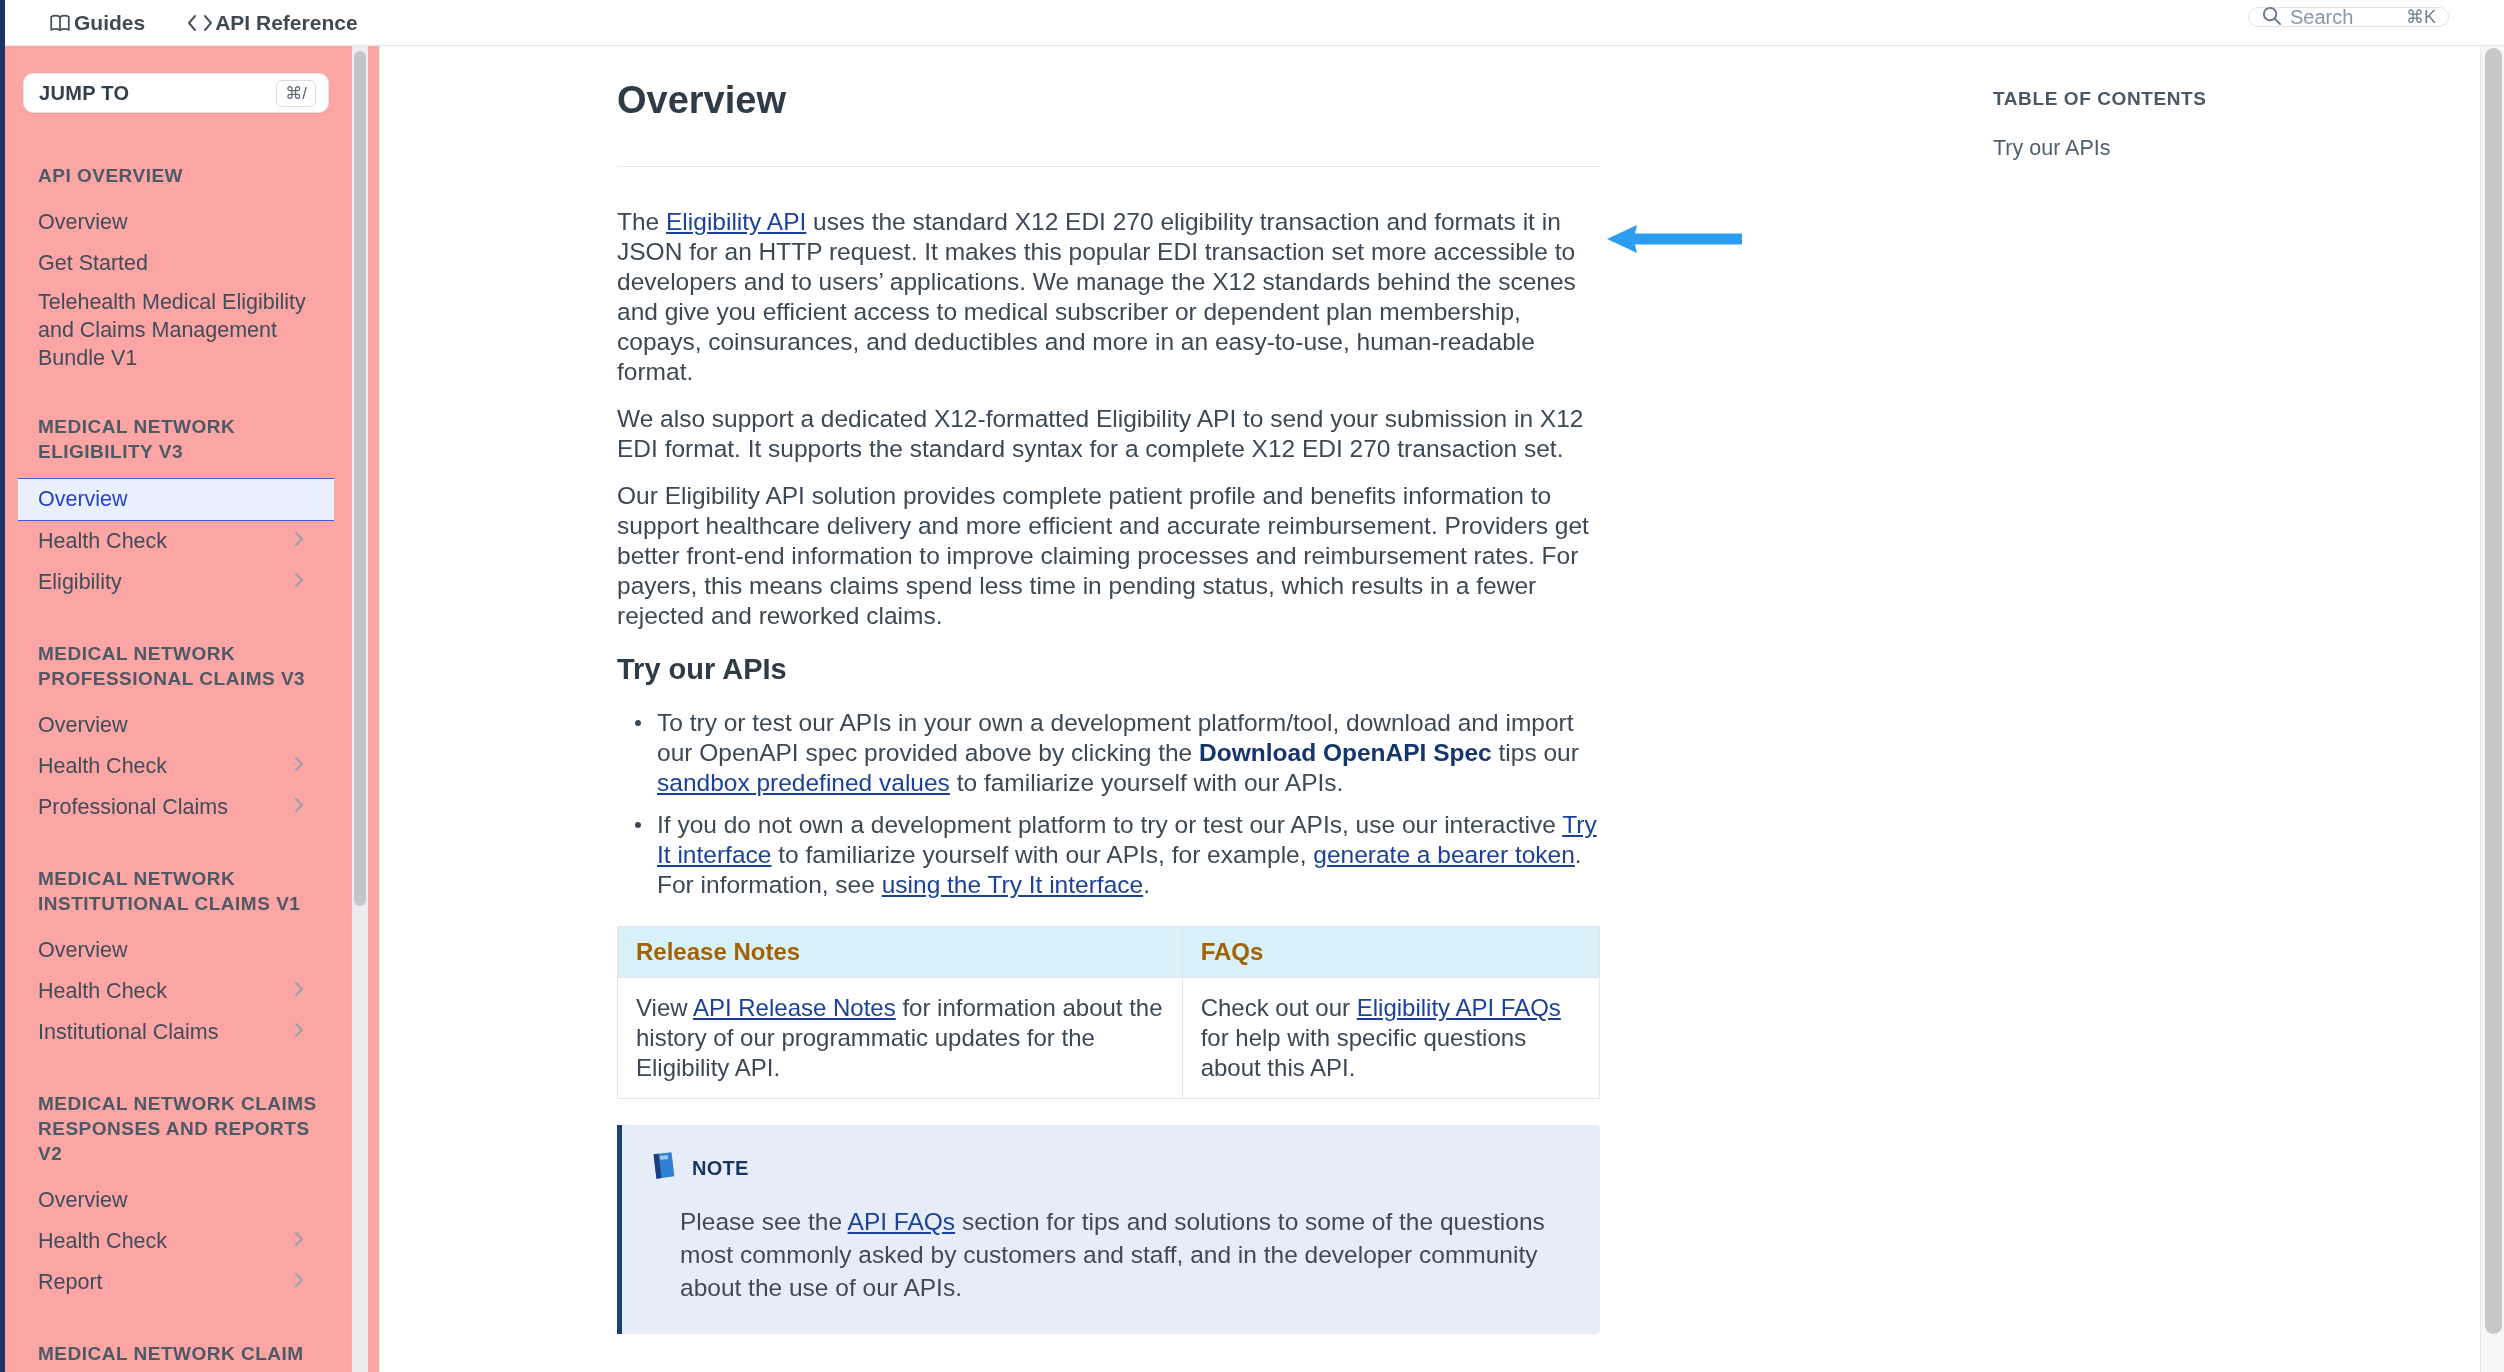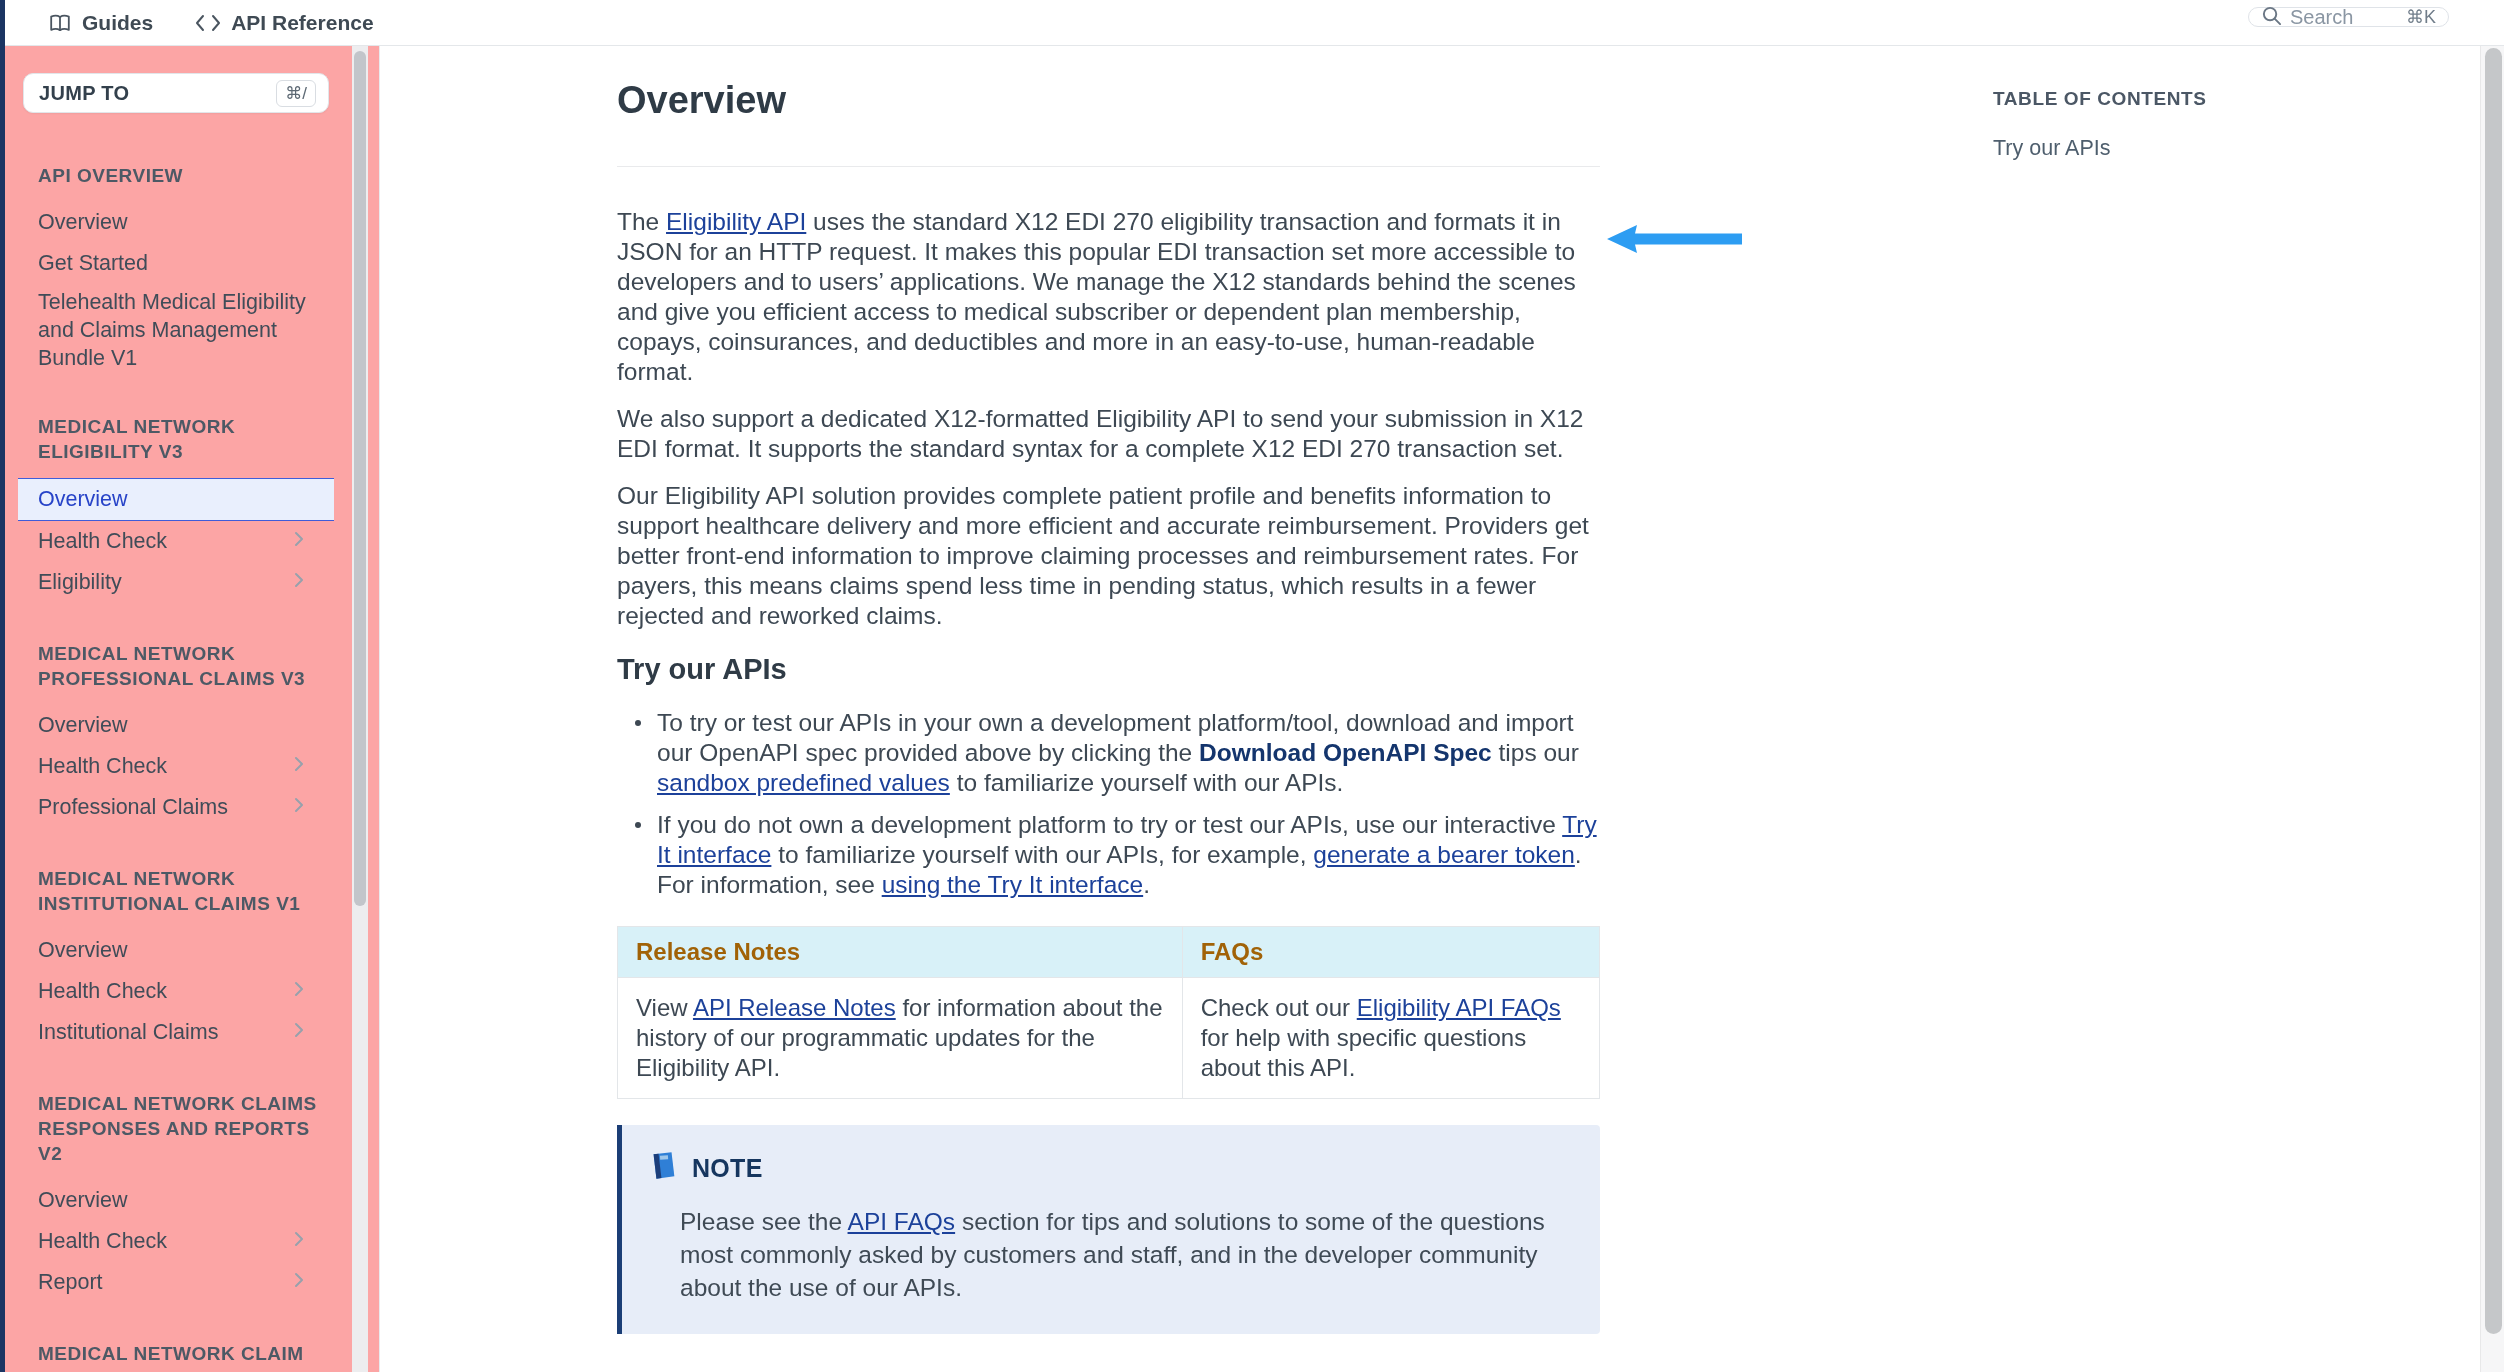--- a/index.html
+++ b/index.html
@@ -5,21 +5,21 @@
   * { margin:0; padding:0; box-sizing:border-box; }
   html,body { width:2504px; height:1372px; overflow:hidden; }
   body { position:relative; background:#fff; font-family:"Liberation Sans",sans-serif; color:#3d4853; }
 
   
   .left-strip { position:absolute; left:0; top:0; width:5px; height:1372px; background:#1b3563; z-index:40; }
 
   
   .topbar { position:absolute; left:0; top:0; right:0; height:46px; background:#fff; border-bottom:1px solid #e4e7ea; z-index:30; }
   .tb-left { position:absolute; left:48px; top:0; height:45px; display:flex; align-items:center; gap:42px; }
-  .tb-item { display:flex; align-items:center; gap:10px; font-size:21px; font-weight:600; color:#3f4a54; cursor:pointer; }
+  .tb-item { display:flex; align-items:center; gap:2px; font-size:21px; font-weight:600; color:#3f4a54; cursor:pointer; }
   .tb-item svg { display:block; }
   .tb-note { position:absolute; left:985px; top:11px; font-size:21px; font-weight:700; color:#d21f1f; white-space:nowrap; }
   .search-box { position:absolute; right:55px; top:7px; width:201px; height:20px; border:1px solid #dfe3e8; border-radius:16px; background:#fff; display:flex; align-items:center; padding:0 12px; gap:8px; }
   .search-box input { border:none; outline:none; flex:1; min-width:0; font-size:20px; color:#3f4a54; font-family:"Liberation Sans",sans-serif; background:transparent; }
   .search-box input::placeholder { color:#8a96a3; }
   .search-kbd { font-size:18px; color:#707d8a; white-space:nowrap; }
 
   
   .page-scrollbar { position:absolute; right:0; top:46px; bottom:0; width:24px; background:#f6f6f7; border-left:1px solid #e8e8e9; z-index:25; }
   .page-scrollbar .thumb { position:absolute; left:4px; width:17px; top:2px; height:1286px; background:#c5c7c9; border-radius:9px; }
@@ -58,21 +58,21 @@
   ul.bullets li { position:relative; padding-left:40px; font-size:24.5px; line-height:30px; margin-bottom:12px; }
   ul.bullets li::before { content:""; position:absolute; left:18px; top:12px; width:6px; height:6px; border-radius:50%; background:#3d4853; }
 
   table.info-table { margin-top:26px; width:100%; border-collapse:collapse; }
   table.info-table th { background:#d8f1f8; text-align:left; font-size:24px; font-weight:700; color:#a16207; padding:11px 18px; border:1px solid #e3e6e9; }
   table.info-table td { font-size:24px; line-height:30px; color:#3d4853; padding:15px 18px; border:1px solid #e3e6e9; vertical-align:top; }
   table.info-table .col-a { width:57.5%; }
 
   .callout { margin-top:26px; background:#e7edf8; border-left:5px solid #1b3e76; border-radius:0 4px 4px 0; padding:26px 30px 30px 28px; }
   .callout-head { display:flex; align-items:center; gap:14px; }
-  .callout-title { font-size:25px; font-weight:700; color:#16365f; letter-spacing:.3px; }
+  .callout-title { font-size:20px; font-weight:700; color:#16365f; letter-spacing:.3px; }
   .callout-body { margin:20px 0 0 30px; font-size:24.5px; line-height:33px; color:#3f4a55; max-width:900px; }
 
   
   .toc { position:absolute; left:1993px; top:88px; width:420px; }
   .toc-title { font-size:19px; font-weight:700; color:#4b5765; letter-spacing:.6px; }
   .toc-items { margin-top:26px; }
   .toc-item { font-size:21.5px; color:#4e5e6d; margin-bottom:16px; cursor:pointer; }
 </style>
 </head>
 <body>

